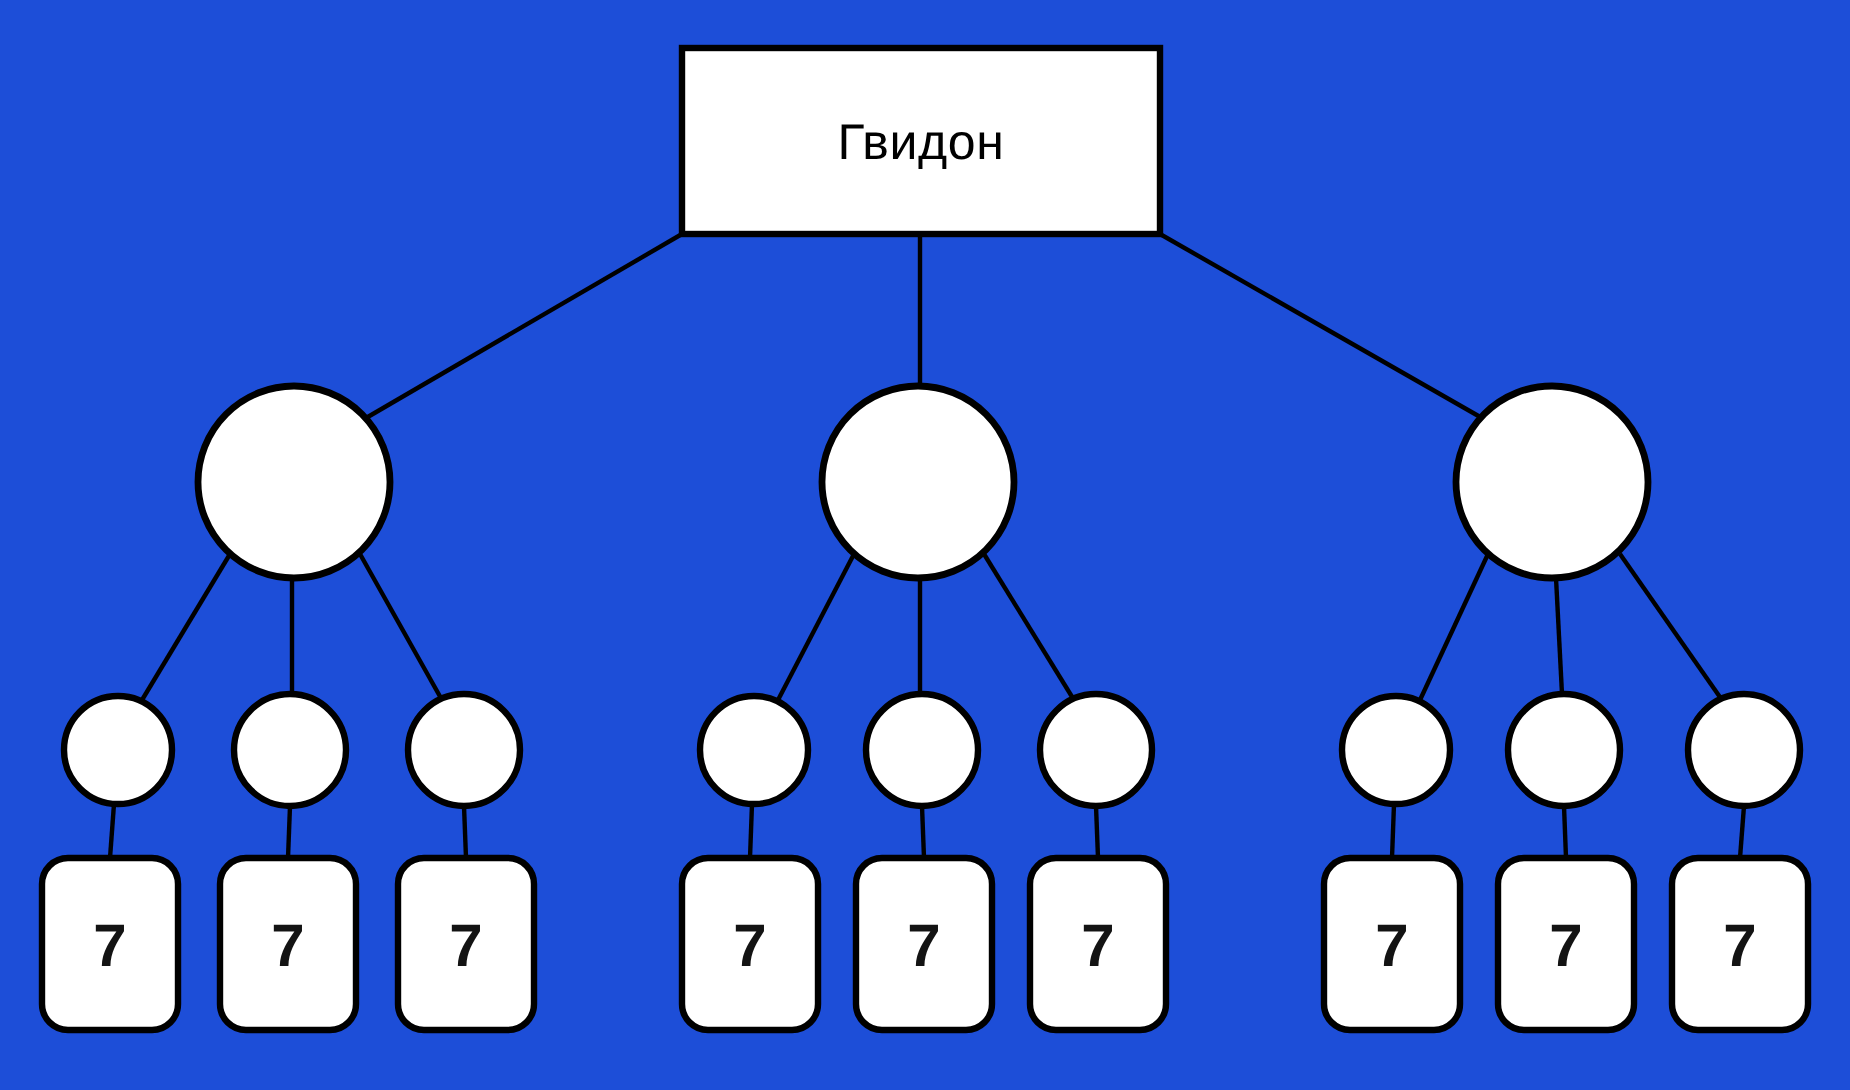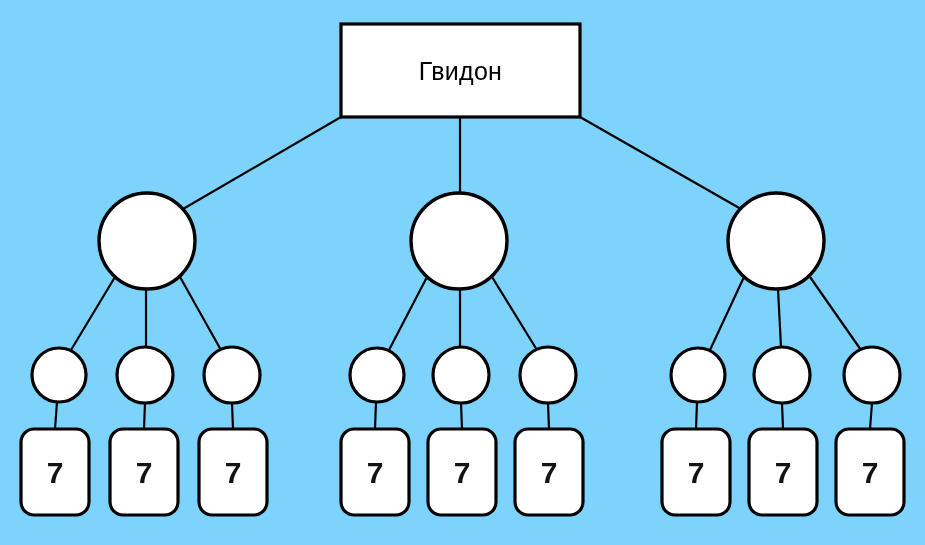--- a/index.html
+++ b/index.html
@@ -10,21 +10,21 @@
   body {
     width: 925px;
     height: 545px;
     overflow: hidden;
     font-family: "Liberation Sans", sans-serif;
   }
   #diagram-root {
     position: relative;
     width: 925px;
     height: 545px;
-    background: #7dd3fc;
+    background: #1d4ed8;
   }
   svg.diagram-canvas {
     position: absolute;
     left: 0;
     top: 0;
     width: 925px;
     height: 545px;
     display: block;
   }
   .edge {

